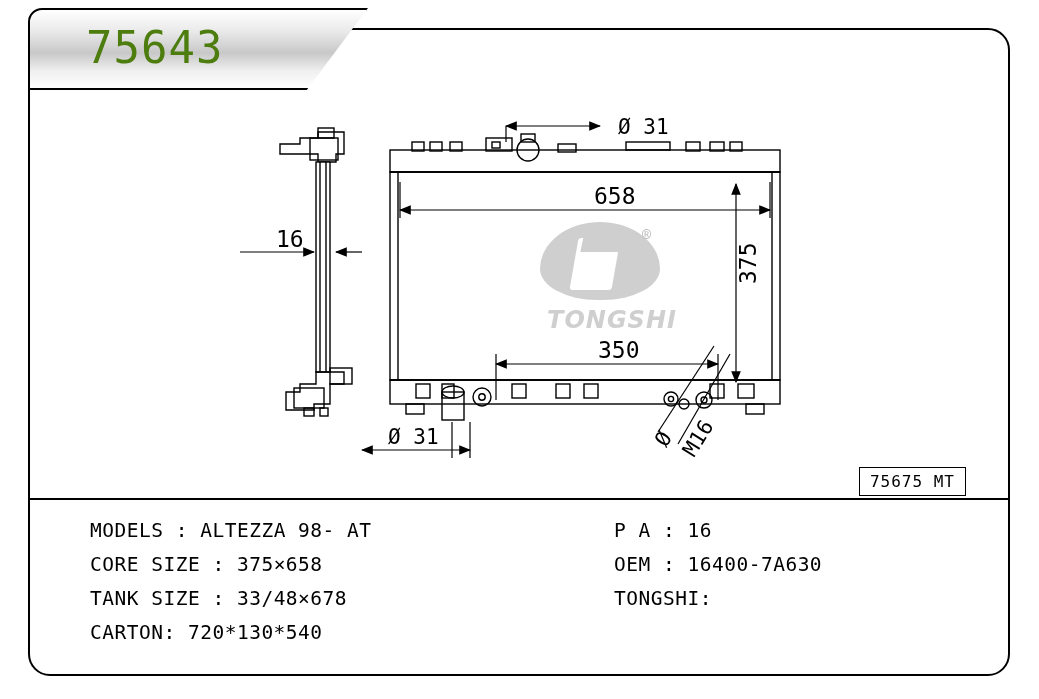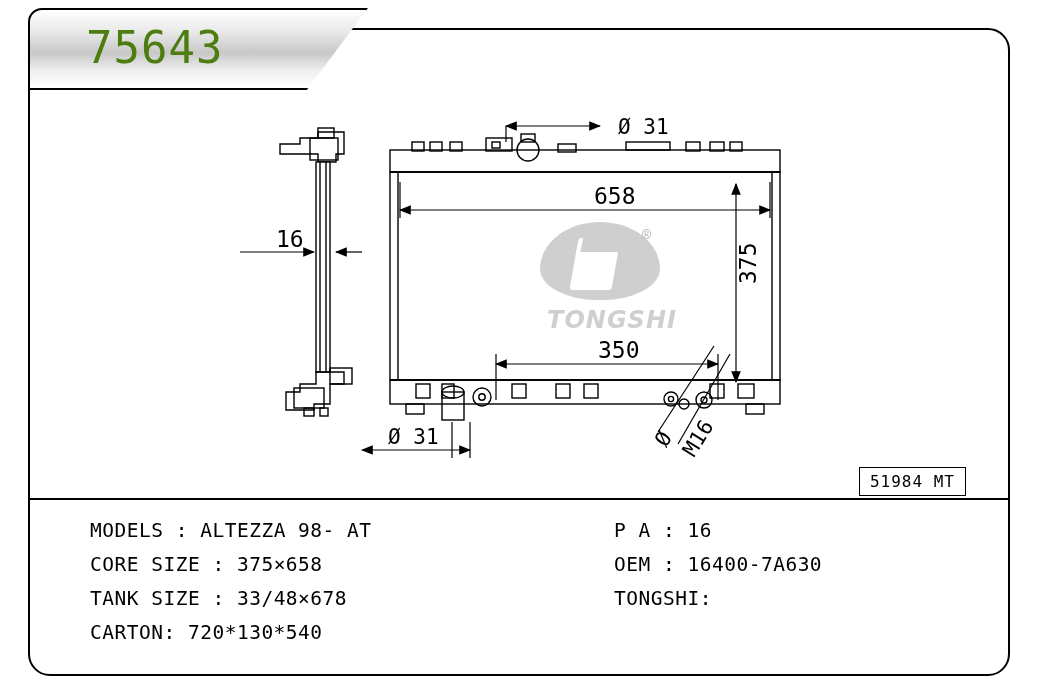--- a/index.html
+++ b/index.html
@@ -163,21 +163,21 @@
         <text x="576" y="112" font-size="23">658</text>
         <text x="738" y="192" font-size="23" transform="rotate(-90 738 192)">375</text>
         <text x="580" y="266" font-size="23">350</text>
         <text x="258" y="155" font-size="23">16</text>
         <text x="370" y="352" font-size="21">Ø 31</text>
         <text x="648" y="356" font-size="21" transform="rotate(-58 648 356)">Ø</text>
         <text x="676" y="366" font-size="21" transform="rotate(-58 676 366)">M16</text>
       </g>
     </svg>
 
-    <div class="codebox">51984 MT</div>
+    <div class="codebox">75675 MT</div>
   </div>
 
   <div class="wm">
     <div class="logo"></div>
     <div class="cut"></div>
     <div class="cut2"></div>
     <div class="reg">®</div>
     <div class="txt">TONGSHI</div>
   </div>
 

